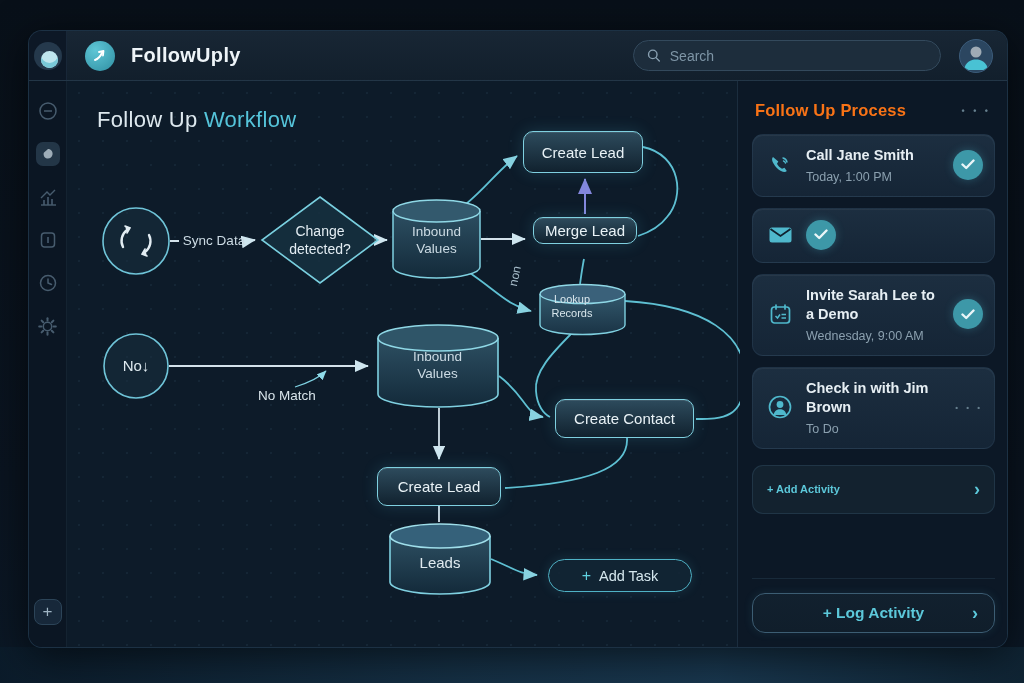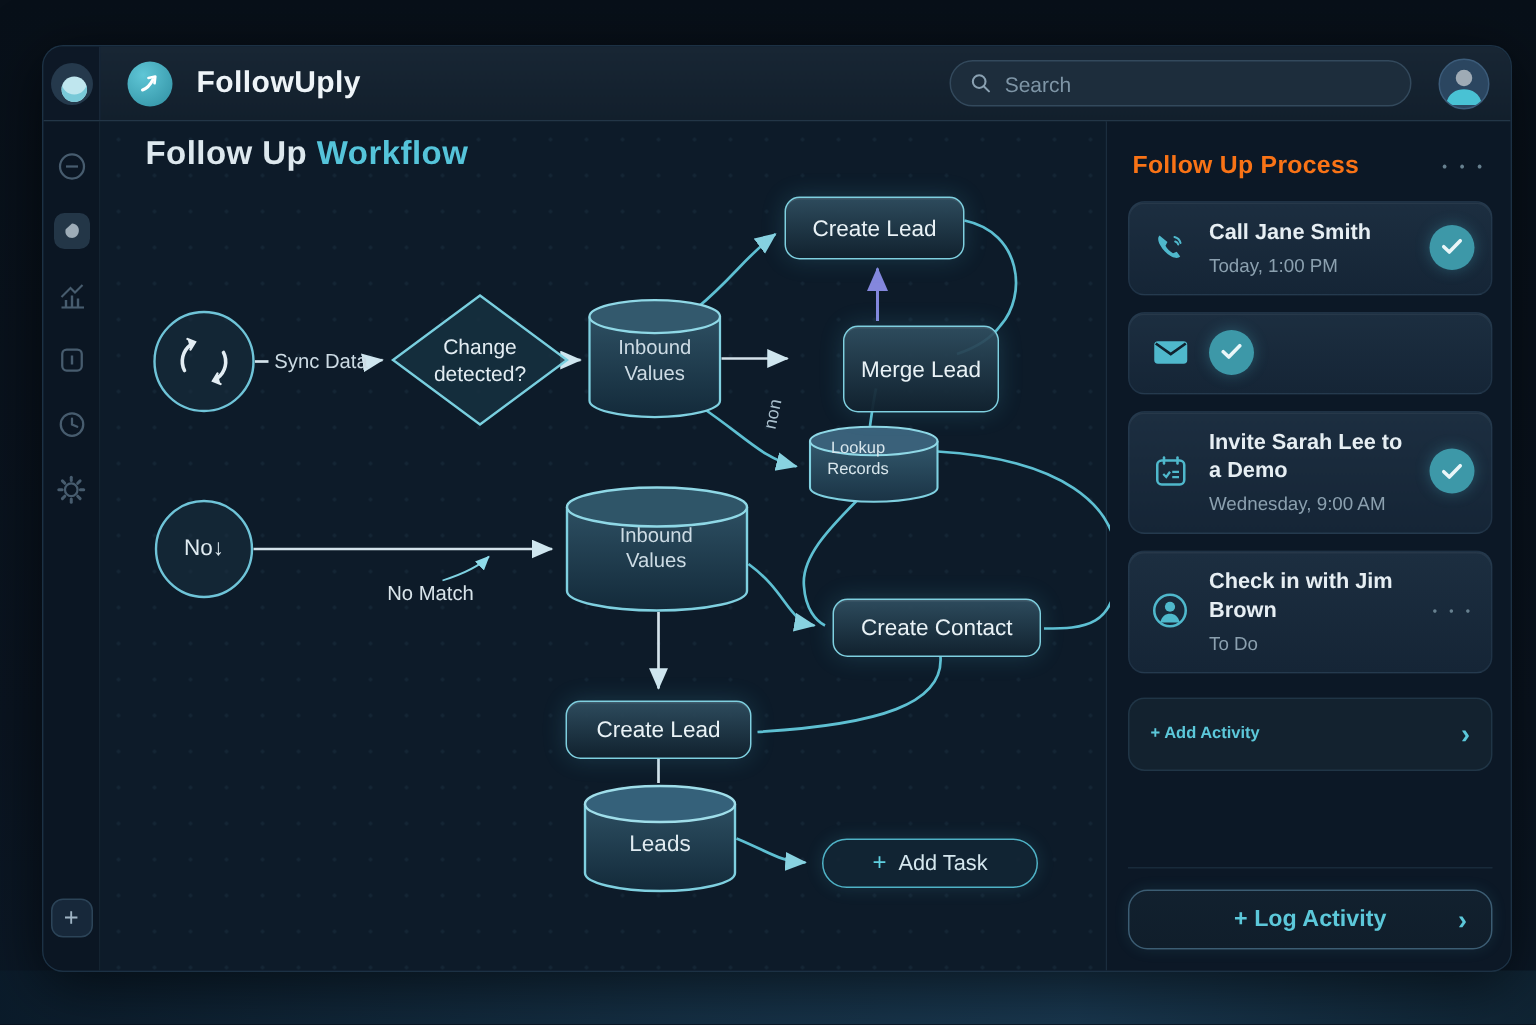--- a/index.html
+++ b/index.html
@@ -47,21 +47,21 @@
   .rail-tile { width:26px; height:24px; border-radius:7px; background:#2c4154;
     display:flex; align-items:center; justify-content:center; }
   .rail-plus { position:absolute; bottom:22px; width:28px; height:26px; border-radius:8px;
     background:#17283a; border:1px solid #2c4458; color:#9fb4c4; font-size:17px;
     display:flex; align-items:center; justify-content:center; }
 
   
   .canvas { position:relative; flex:1; min-width:0; background:#0d1b29;
     background-image:radial-gradient(rgba(110,165,195,.08) 1px, transparent 1.4px);
     background-size:24px 24px; }
-  .page-title { position:absolute; left:30px; top:8px; font-size:22px; font-weight:700;
+  .page-title { position:absolute; left:30px; top:26px; font-size:22px; font-weight:400;
     color:#dde8ee; letter-spacing:.3px; }
   .page-title .accent { color:#55c4da; }
 
   .flow-label { position:absolute; color:#ccdbe4; font-size:13.5px; text-align:center; line-height:1.25; }
   .node { position:absolute; display:flex; align-items:center; justify-content:center;
     background:linear-gradient(180deg, rgba(48,79,97,.92) 0%, rgba(17,34,47,.96) 100%);
     border:1px solid #7fd0e0; border-radius:10px; color:#e9f2f6; font-size:15px;
     box-shadow:0 0 16px rgba(85,195,220,.18), inset 0 1px 0 rgba(255,255,255,.09); }
   .node.pill { border-radius:17px; background:rgba(19,38,53,.85); border-color:#4fb2c6;
     color:#d5e7ee; box-shadow:0 0 12px rgba(85,195,220,.15); }
@@ -255,21 +255,21 @@
           <ellipse cx="515.5" cy="213" rx="42.5" ry="9.5" fill="#3a617a" stroke="#8fd8e6" stroke-width="1.4"></ellipse>
 
           <path d="M311,257 L311,313 A60,13 0 0 0 431,313 L431,257" fill="url(#cylFill)" stroke="#7fd0e0" stroke-width="1.6"></path>
           <ellipse cx="371" cy="257" rx="60" ry="13" fill="#2f5568" stroke="#8fd8e6" stroke-width="1.6"></ellipse>
 
           <path d="M323,455 L323,501 A50,12 0 0 0 423,501 L423,455" fill="url(#cylFill)" stroke="#7fd0e0" stroke-width="1.6"></path>
           <ellipse cx="373" cy="455" rx="50" ry="12" fill="#35617a" stroke="#9fdeea" stroke-width="1.6"></ellipse>
         </svg>
 
         <div class="node" style="left:456px;top:50px;width:120px;height:42px;">Create Lead</div>
-        <div class="node" style="left:466px;top:136px;width:104px;height:58px;margin-left:29px;">Merge Lead</div>
+        <div class="node" style="left:466px;top:136px;width:104px;height:27px;">Merge Lead</div>
         <div class="node" style="left:488px;top:318px;width:139px;height:39px;">Create Contact</div>
         <div class="node" style="left:310px;top:386px;width:124px;height:39px;">Create Lead</div>
         <div class="node pill" style="left:481px;top:478px;width:144px;height:33px;font-size:14.5px;">
           <span class="plus">+</span>
           <span>Add Task</span>
         </div>
 
         <div class="flow-label" style="left:113px;top:152px;width:68px;">Sync Data</div>
         <div class="flow-label" style="left:208px;top:142px;width:90px;font-size:14px;color:#e3edf3;">Change detected?</div>
         <div class="flow-label" style="left:329px;top:143px;width:81px;">Inbound Values</div>

